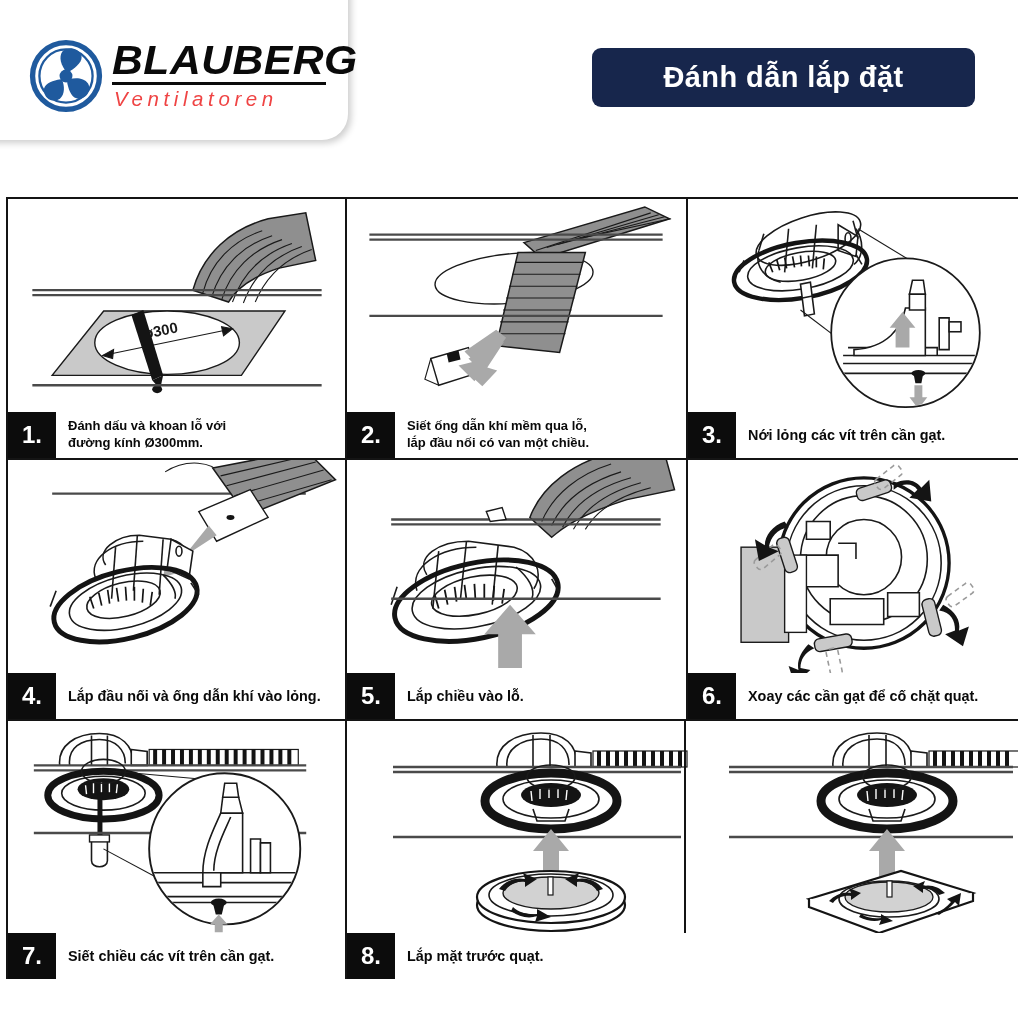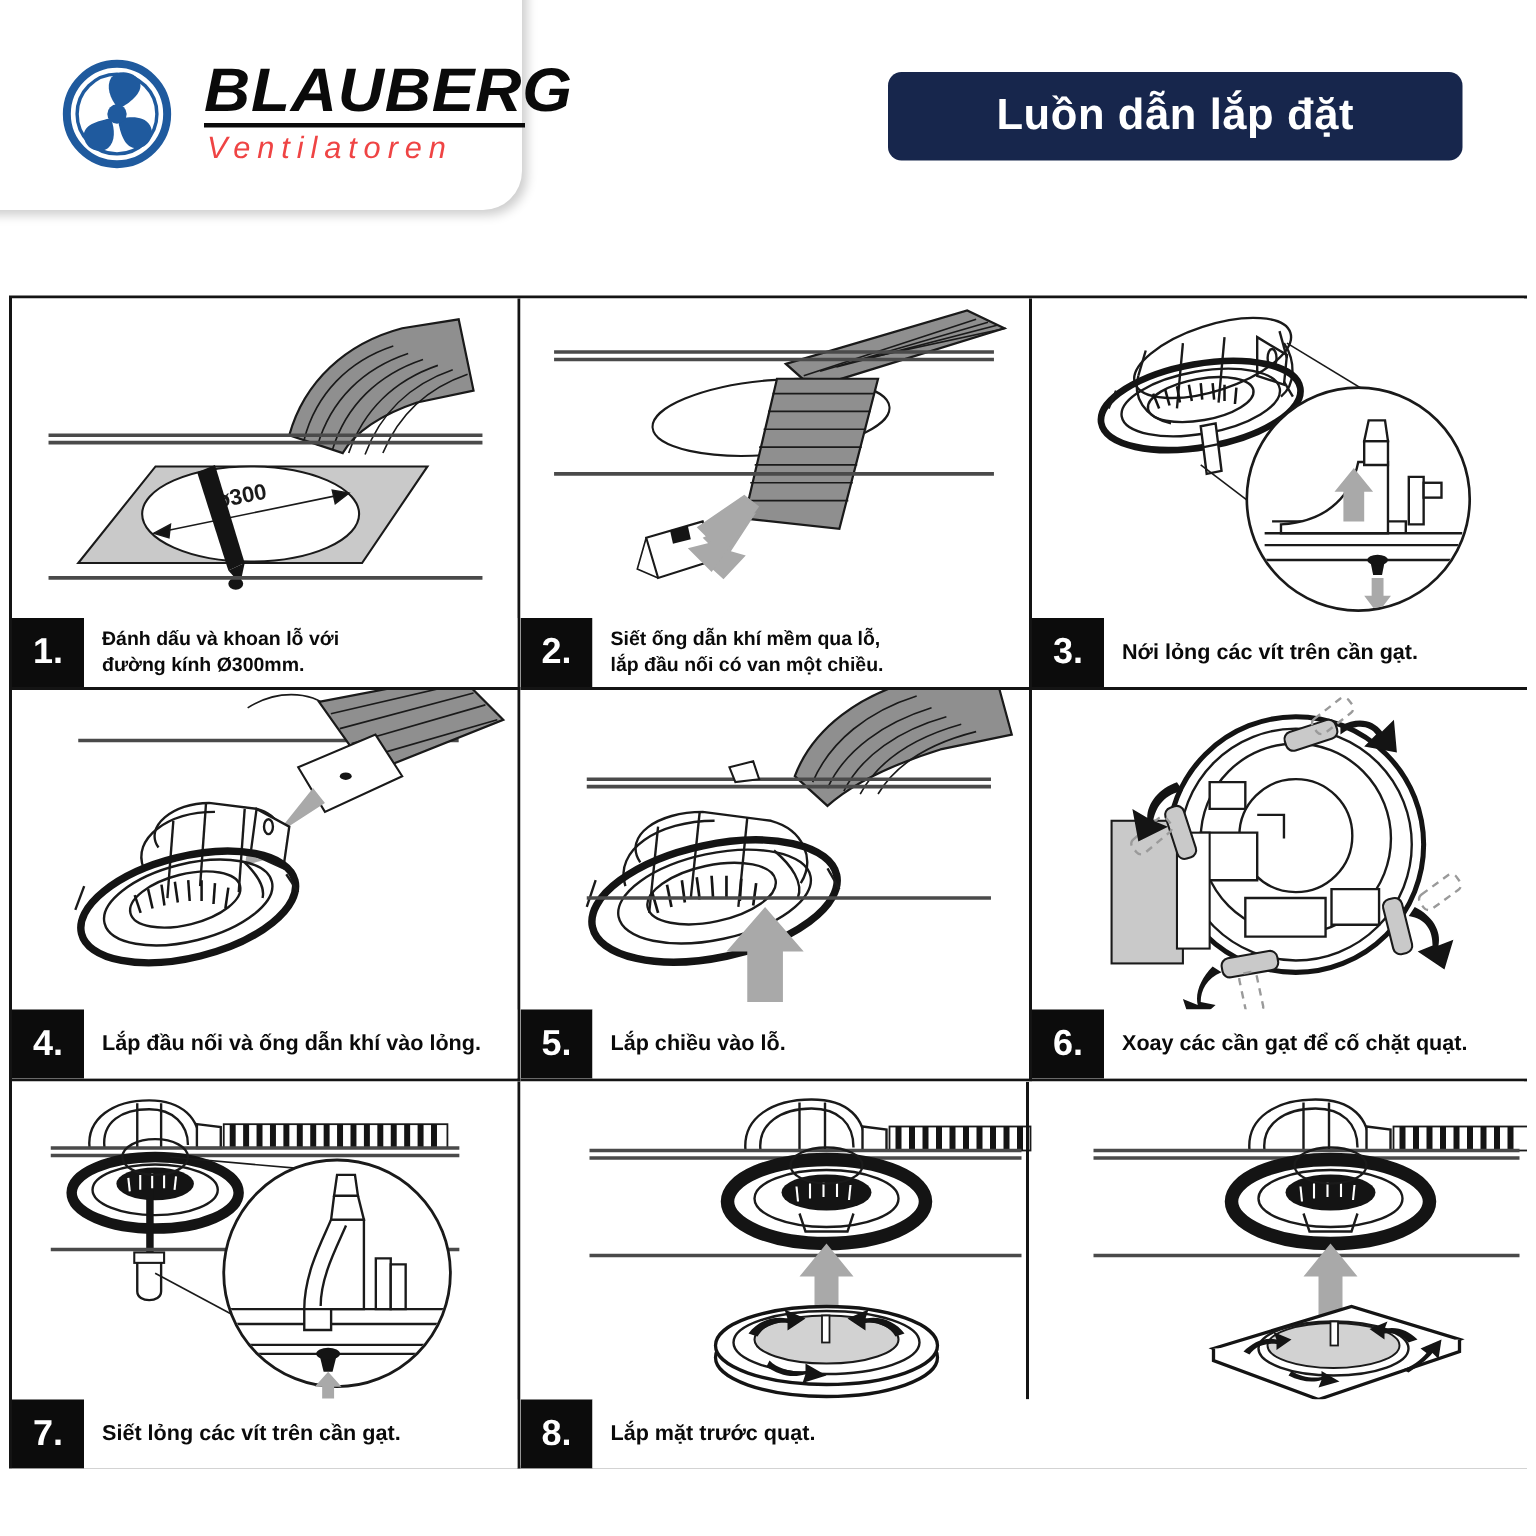--- a/index.html
+++ b/index.html
@@ -27,25 +27,25 @@
     left: -14px;
     top: -14px;
     width: 362px;
     height: 154px;
     background: #ffffff;
     border-bottom-right-radius: 26px;
     box-shadow: 3px 3px 7px rgba(0,0,0,0.20);
   }
   #logo-row {
     position: absolute;
-    left: 40px;
+    left: 28px;
     top: 38px;
     display: flex;
     align-items: center;
-    gap: 20px;
+    gap: 8px;
   }
   #logo-mark { width: 76px; height: 76px; display: block; }
   #logo-words { position: relative; }
   .brand-main {
     font-family: "Liberation Sans", sans-serif;
     font-weight: bold;
     font-style: italic;
     font-size: 41px;
     letter-spacing: 0.5px;
     color: #0a0a0a;
@@ -196,21 +196,21 @@
     </svg>
 
     <div id="logo-words">
       <div class="brand-main">BLAUBERG</div>
       <div class="brand-rule"></div>
       <div class="brand-sub">Ventilatoren</div>
     </div>
   </div>
 
   <div id="title-badge">
-    <span id="title-badge-text">Luồn dẫn lắp đặt</span>
+    <span id="title-badge-text">Đánh dẫn lắp đặt</span>
   </div>
 </div>
 
 <div id="grid">
 
   <div class="panel">
     <div class="art">
       <svg viewBox="0 0 339 215" preserveAspectRatio="xMidYMid meet">
 
         <g>
@@ -640,21 +640,21 @@
         <polygon points="208,212 208,204 203,204 212,194 221,204 216,204 216,212" class="arrow"></polygon>
         <defs>
           <clipPath id="clip7">
               <circle cx="218" cy="128" r="75"></circle>
             </clipPath>
         </defs>
       </svg>
     </div>
     <div class="caption-bar">
       <div class="step-badge">7.</div>
-      <div class="caption-text">Siết lỏng các vít trên cần gạt.</div>
+      <div class="caption-text">Siết chiều các vít trên cần gạt.</div>
     </div>
   </div>
 
   <div class="panel span2 col-last row-last">
     <div class="art">
       <svg viewBox="0 0 671 212" preserveAspectRatio="xMidYMid meet">
 
         <g>
 
           <g class="ln">

